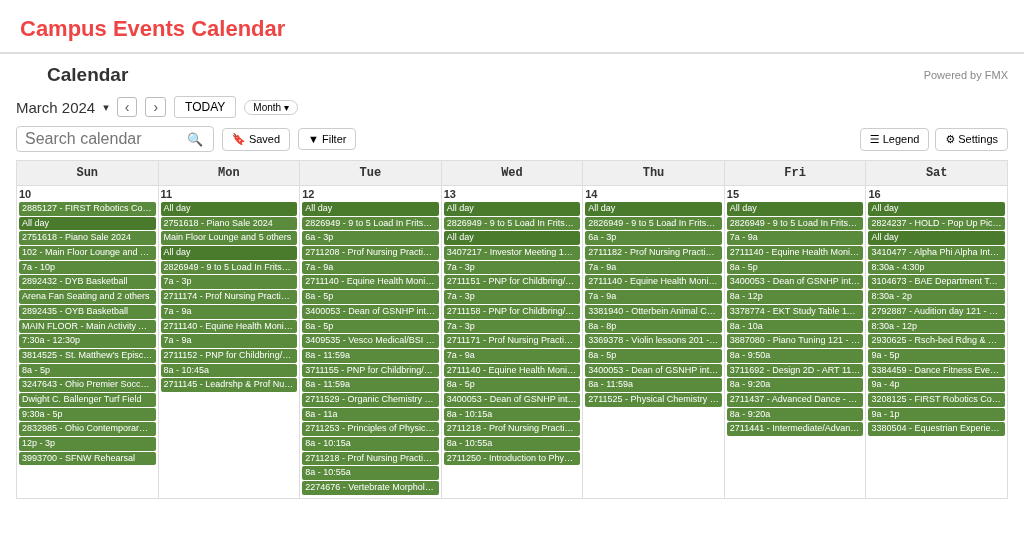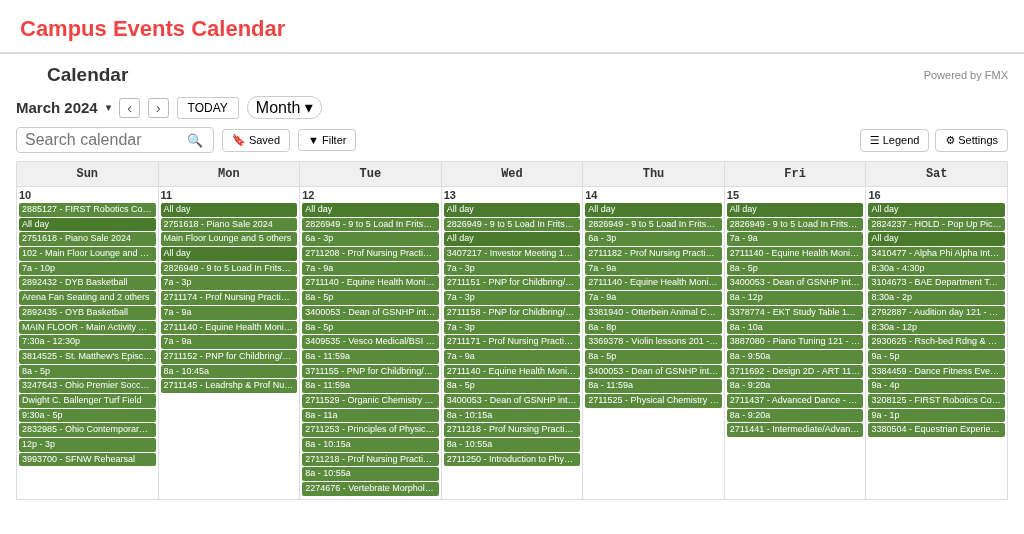--- a/index.html
+++ b/index.html
@@ -5,21 +5,21 @@
     * { box-sizing: border-box; margin: 0; padding: 0; }
     body { font-family: Arial, sans-serif; background: #fff; font-size: 11px; color: #333; }
     
     .page-header { padding: 16px 20px 10px; border-bottom: 2px solid #ddd; }
     .page-title { font-size: 22px; font-weight: bold; color: #ef4444; }
     
     .calendar-container { padding: 10px 16px; }
     
     .cal-header-row { display: flex; align-items: center; justify-content: space-between; margin-bottom: 10px; }
     .today-btn { background: none; border: 1px solid #ccc; border-radius: 3px; cursor: pointer; padding: 3px 10px; font-size: 12px; }
-    .month-dropdown { background: none; border: 1px solid #ccc; border-radius: 11px; cursor: pointer; padding: 1px 8px; font-size: 16px; }
+    .month-dropdown { background: none; border: 1px solid #ccc; border-radius: 11px; cursor: pointer; padding: 1px 8px; font-size: 10px; }
     
     .powered-by { font-size: 11px; color: #888; }
     
     .search-row { display: flex; align-items: center; gap: 8px; margin-bottom: 8px; }
     .search-wrap { display: flex; align-items: center; border: 1px solid #ccc; border-radius: 4px; padding: 3px 8px; background: #fff; }
     .search-input { border: none; outline: none; font-size: 16px; width: 160px; }
     .search-icon-btn { background: none; border: none; cursor: pointer; font-size: 13px; color: #555; padding: 0 2px; }
     .saved-btn, .filter-btn, .legend-btn, .settings-btn { background: none; border: 1px solid #ccc; border-radius: 4px; cursor: pointer; padding: 4px 9px; font-size: 11px; display: flex; align-items: center; gap: 3px; }
     .right-actions { margin-left: auto; display: flex; gap: 6px; }
     
@@ -47,21 +47,21 @@
 </div>
 
 <div class="calendar-container">
 
   <div class="cal-header-row">
     <div style="font-size:19px;font-weight:bold;margin-left:31px;">Calendar</div>
     <div class="powered-by">Powered by FMX</div>
   </div>
 
   <div style="display:flex; align-items:center; gap:8px; margin-bottom:8px;">
-    <span style="font-size:15px;font-weight:bold;cursor:pointer;">March 2024</span>
+    <span style="font-size:15px;font-weight:normal;cursor:pointer;">March 2024</span>
     <span style="font-size:11px;">▾</span>
     <button class="nav-arrow" style="border:1px solid #bbb;border-radius:3px;padding:1px 7px;font-size:14px;background:#fff;cursor:pointer;">‹</button>
     <button class="nav-arrow" style="border:1px solid #bbb;border-radius:3px;padding:1px 7px;font-size:14px;background:#fff;cursor:pointer;">›</button>
     <button class="today-btn">TODAY</button>
     <button class="month-dropdown">Month ▾</button>
   </div>
 
   <div class="search-row">
     <div class="search-wrap">
       <input type="text" class="search-input" placeholder="Search calendar" style="">

